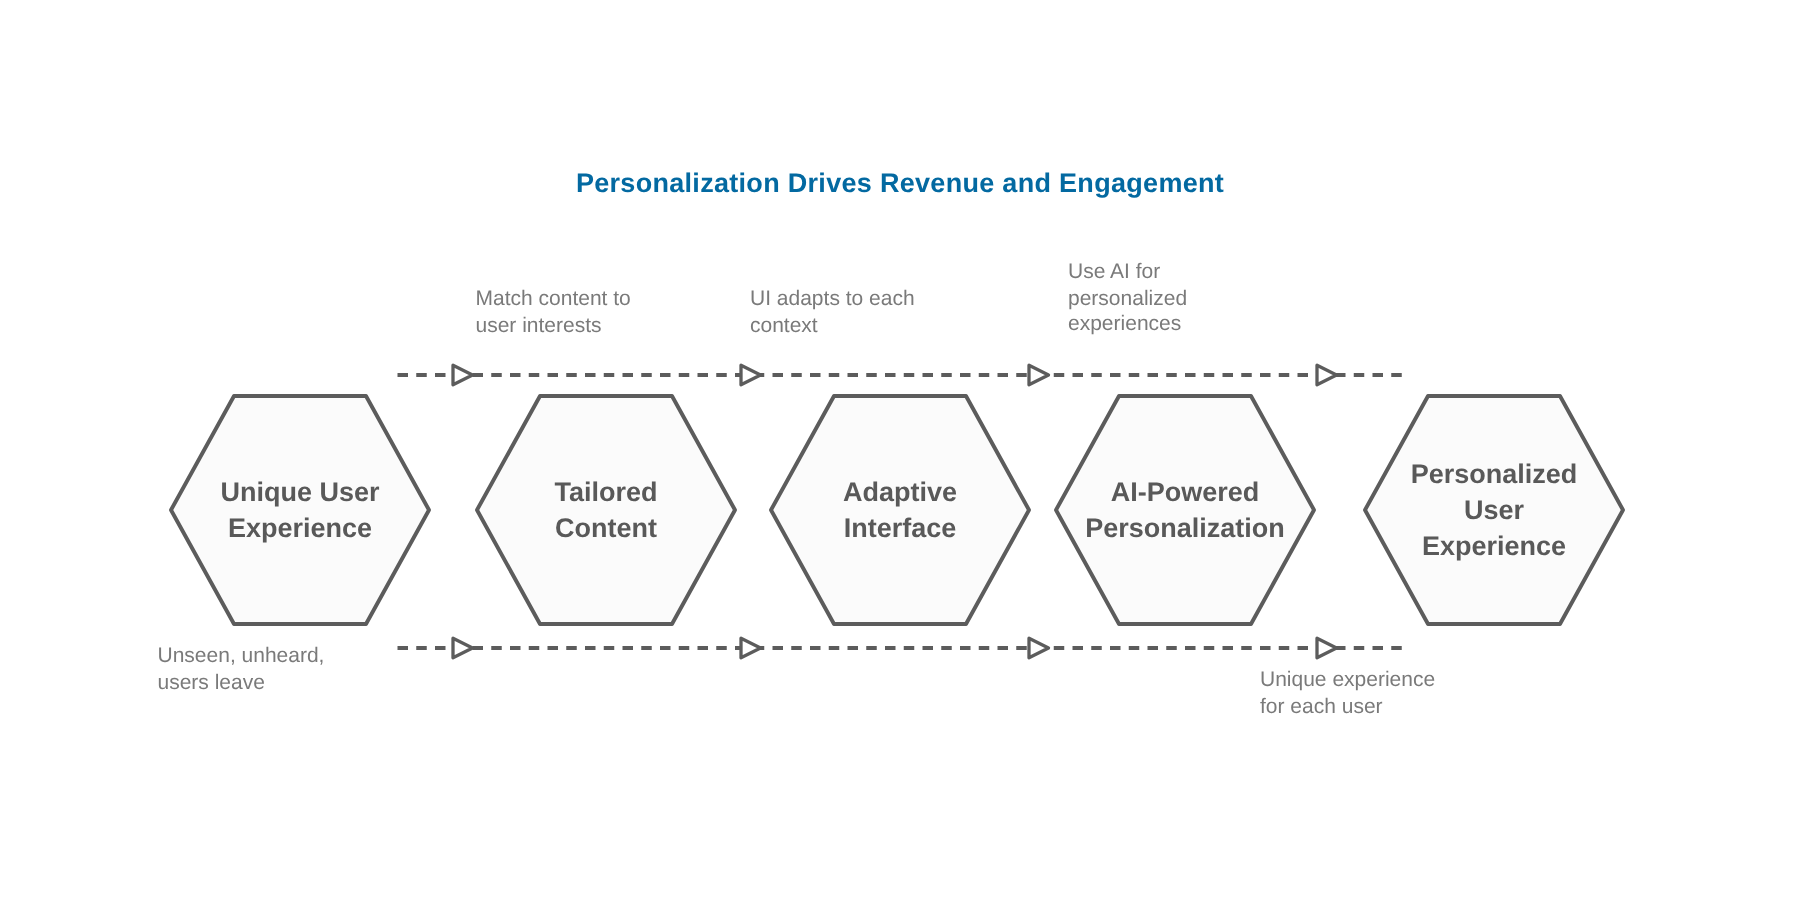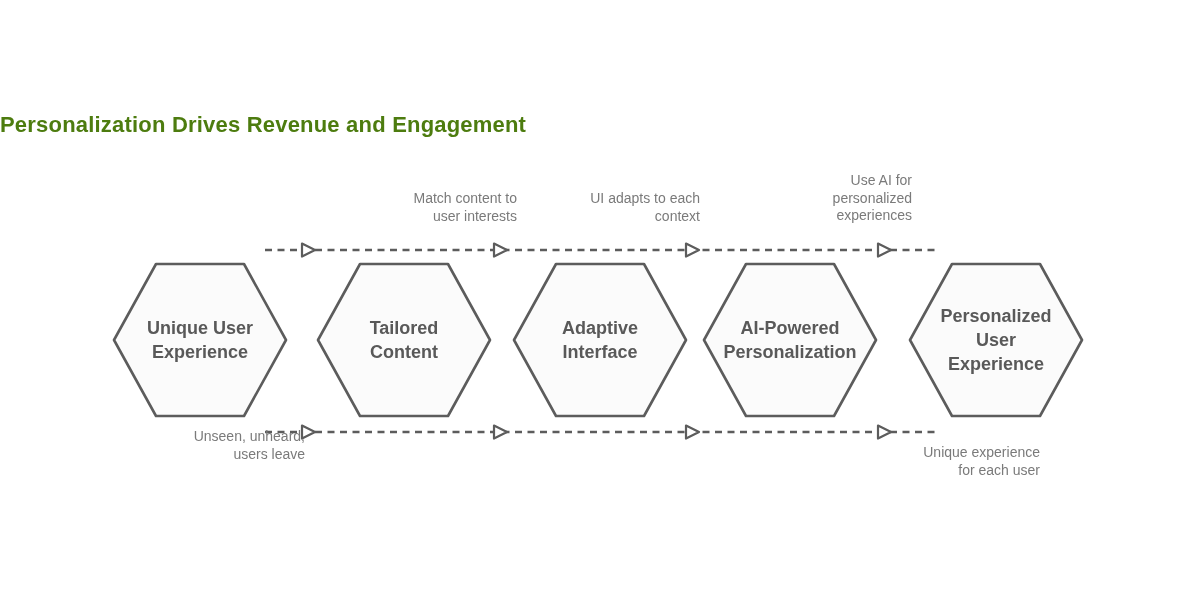--- a/index.html
+++ b/index.html
@@ -14,23 +14,24 @@
     height: 600px;
     background: #ffffff;
     overflow: hidden;
   }
   .title {
     position: absolute;
     left: 0;
     right: 0;
     top: 112px;
     margin: 0;
-    font-size: 22px;
+    text-align: center;
+    font-size: 18px;
     font-weight: bold;
-    color: #4d7c0f;
+    color: #0369a1;
     letter-spacing: 0.2px;
   }
   .flow-layer {
     position: absolute;
     left: 0;
     top: 0;
     width: 1200px;
     height: 600px;
   }
   .dash-line {
@@ -76,21 +77,21 @@
     text-align: center;
     font-size: 18px;
     font-weight: bold;
     line-height: 24px;
     color: #595959;
     white-space: pre-line;
   }
   .note {
     position: absolute;
     width: 200px;
-    text-align: right;
+    text-align: left;
     font-size: 14px;
     line-height: 17.5px;
     color: #7a7a7a;
     white-space: pre-line;
   }
 </style>
 </head>
 <body>
 
 <div class="canvas">

